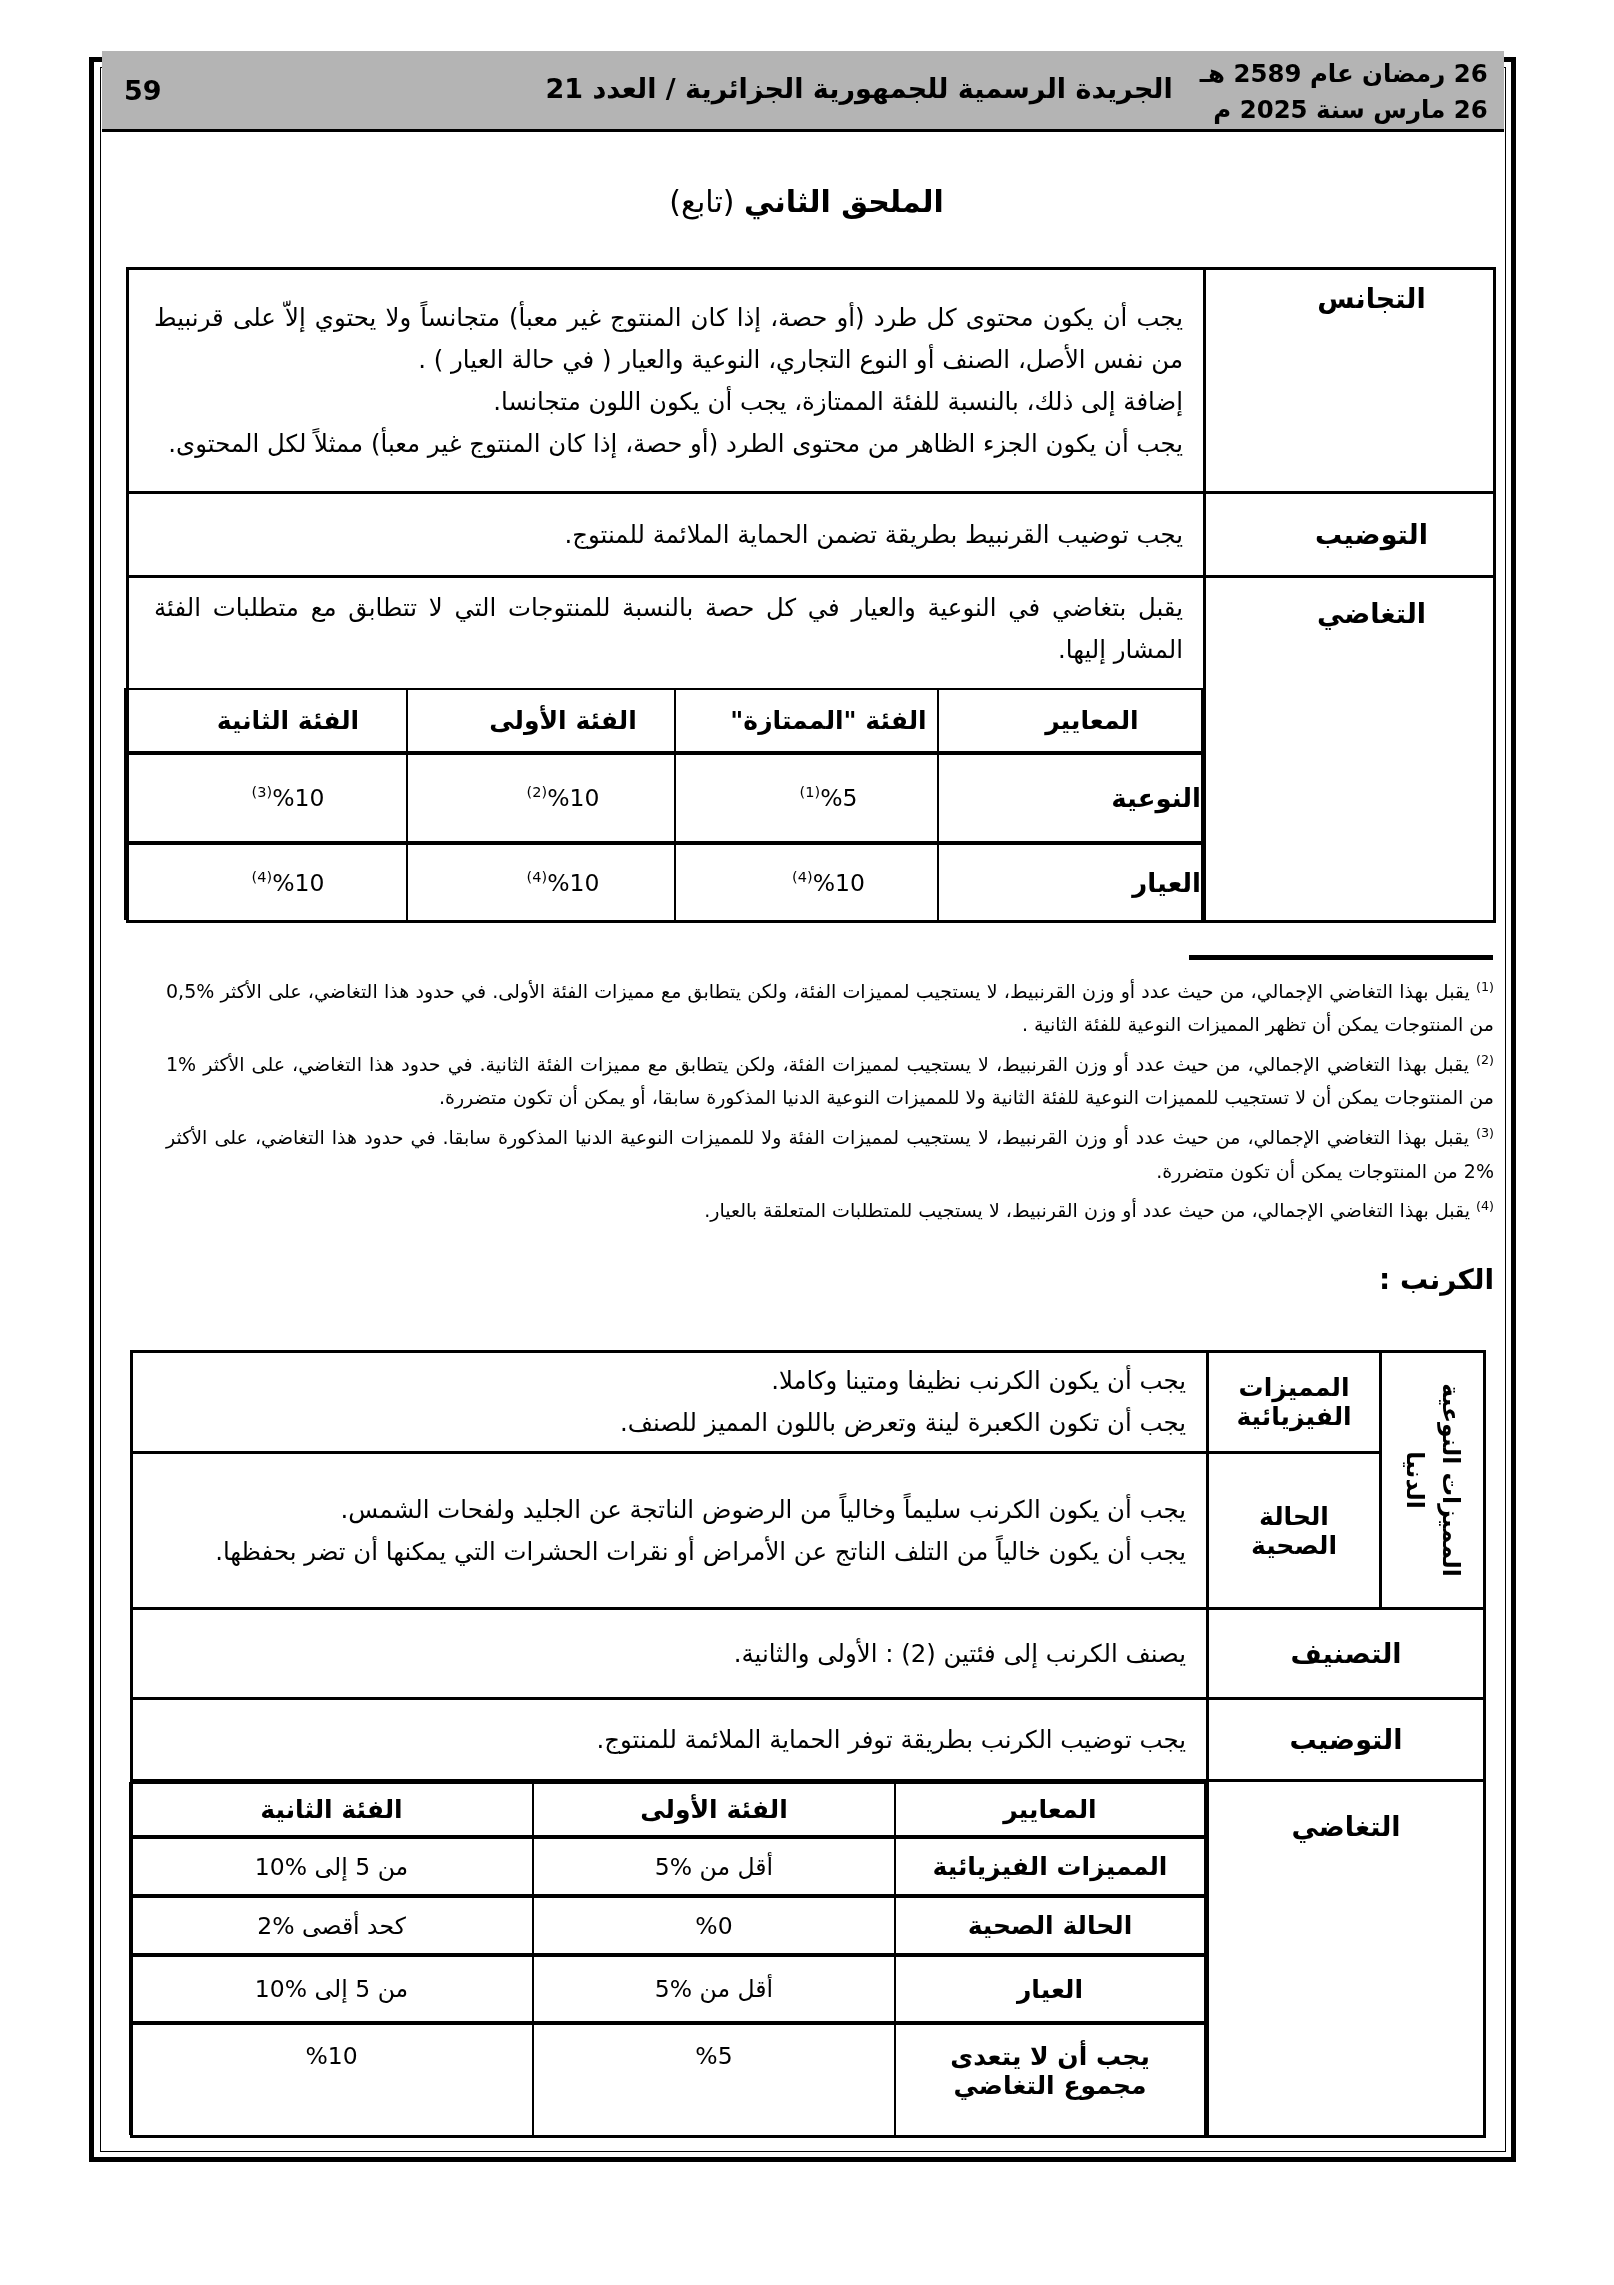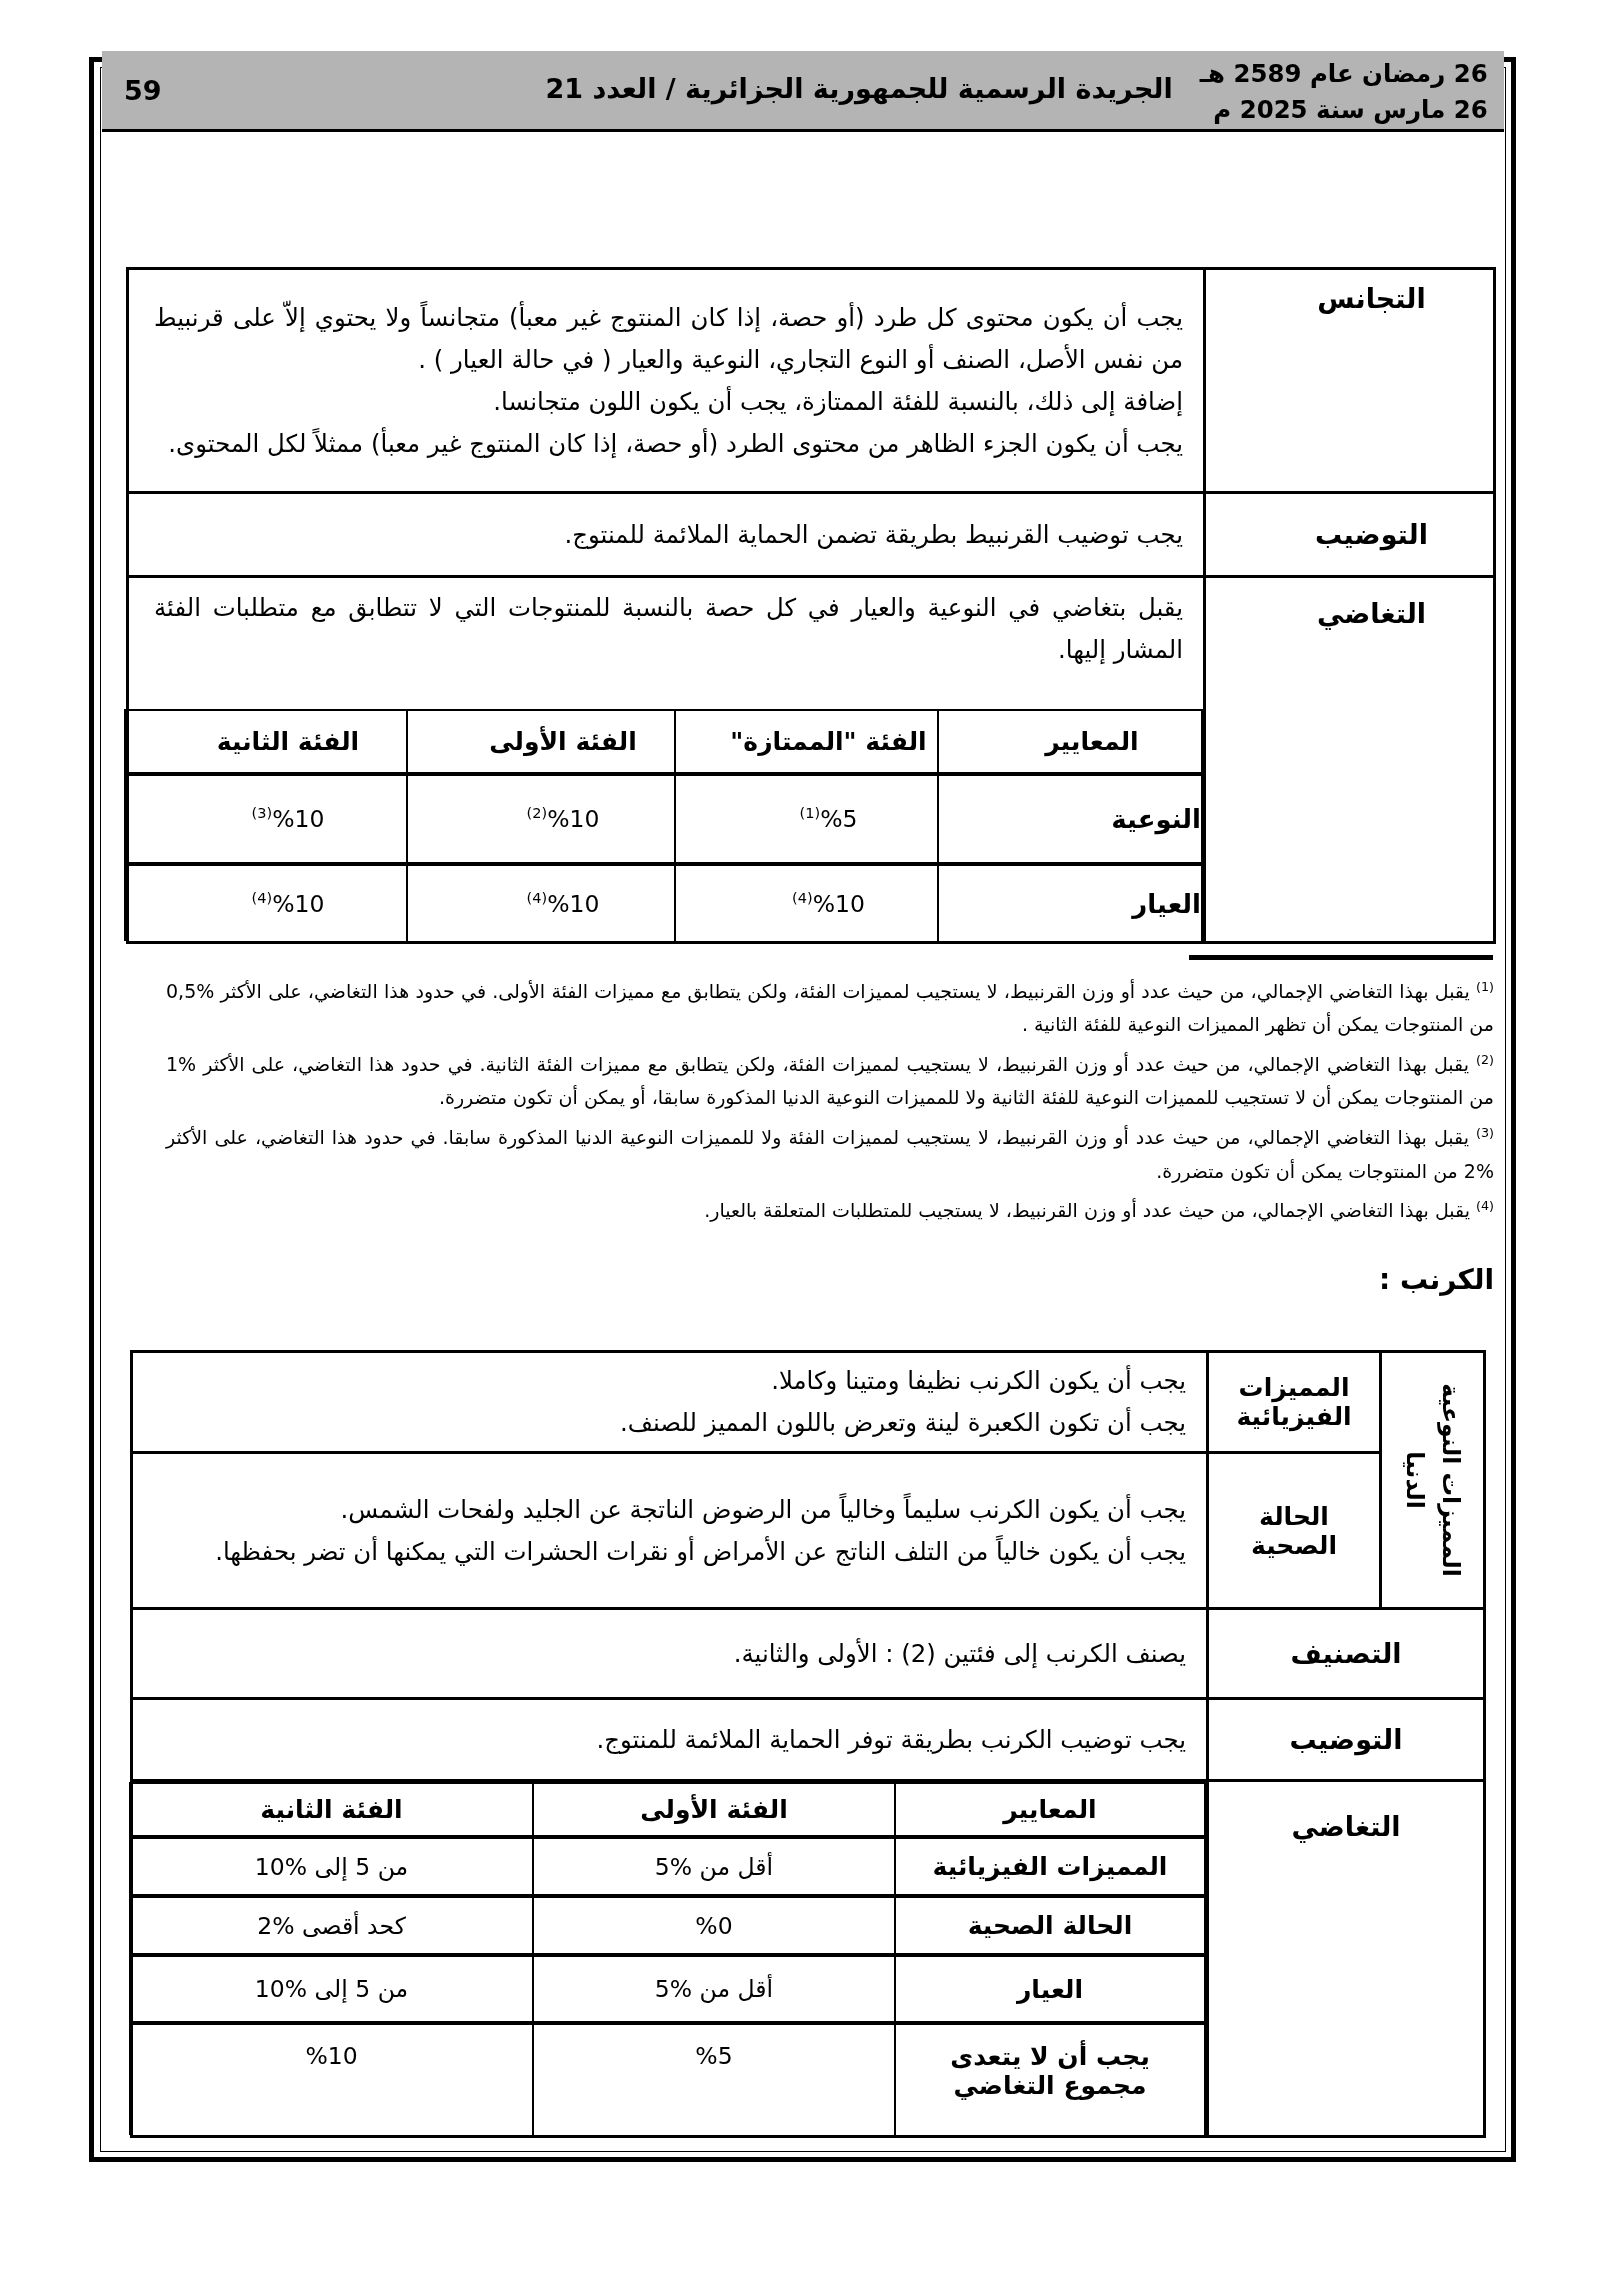--- a/index.html
+++ b/index.html
@@ -20,21 +20,21 @@
 
   table { border-collapse:collapse; table-layout:fixed; }
   td { vertical-align:middle; }
 
   .t1 { position:absolute; left:127px; top:267px; width:1368px; }
   .t1 td { border:3.6px solid #000;padding-left:44px; }
   .t1 .label { width:290px; font-weight:bold; font-size:27px; text-align:center; }
   .t1 .content { font-size:24.4px; line-height:42px; text-align:justify; padding:7.2px 20px 7.2px 25px; white-space:pre-line; }
   .lbl-top { vertical-align:top; padding-top:12.7px; }
   .t1 .cell-tol { vertical-align:top; padding:0; }
-  .tol-text { height:131px; font-size:24.4px; line-height:42px; text-align:justify; padding:9px 20px 0 25px; white-space:pre-line; }
+  .tol-text { height:110px; font-size:24.4px; line-height:42px; text-align:justify; padding:9px 20px 0 25px; white-space:pre-line; }
 
   .inner1 { width:100%; }
   .inner1 td { border:2.7px solid #000; border-bottom:none; height:76px; text-align:center; }
   .inner1 tr.hdr td { height:64px; font-weight:bold; font-size:25px; border-bottom:4.5px solid #000; }
   .inner1 tr.r1 td { height:90px; border-bottom:4.5px solid #000; }
   .inner1 tr.r2 td { height:77px; }
   .inner1 .rowlbl { font-weight:bold; font-size:26px;text-align:right; }
   .pct { direction:ltr; font-size:23.5px; }
   .pct sup { font-size:14.5px; vertical-align:super; }
 
@@ -74,20 +74,21 @@
 
   <div class="header-band">
     <div class="page-number">59</div>
     <div class="journal-title">الجريدة الرسمية للجمهورية الجزائرية / العدد 21</div>
     <div class="dates">
       <div>26 رمضان عام 2589 هـ</div>
       <div>26 مارس سنة 2025 م</div>
     </div>
   </div>
 
+  <div class="annex-title"><span class="b">الملحق الثاني</span><span> (تابع)</span></div>
 
   <table class="t1">
     <colgroup>
         <col style="width:290px">
         <col style="width:1077px">
       </colgroup>
     <tbody>
         <tr style="height:224px">
       <td class="label lbl-top">التجانس</td>
       <td class="content">يجب أن يكون محتوى كل طرد (أو حصة، إذا كان المنتوج غير معبأ) متجانساً ولا يحتوي إلاّ على قرنبيط من نفس الأصل، الصنف أو النوع التجاري، النوعية والعيار ( في حالة العيار ) .

